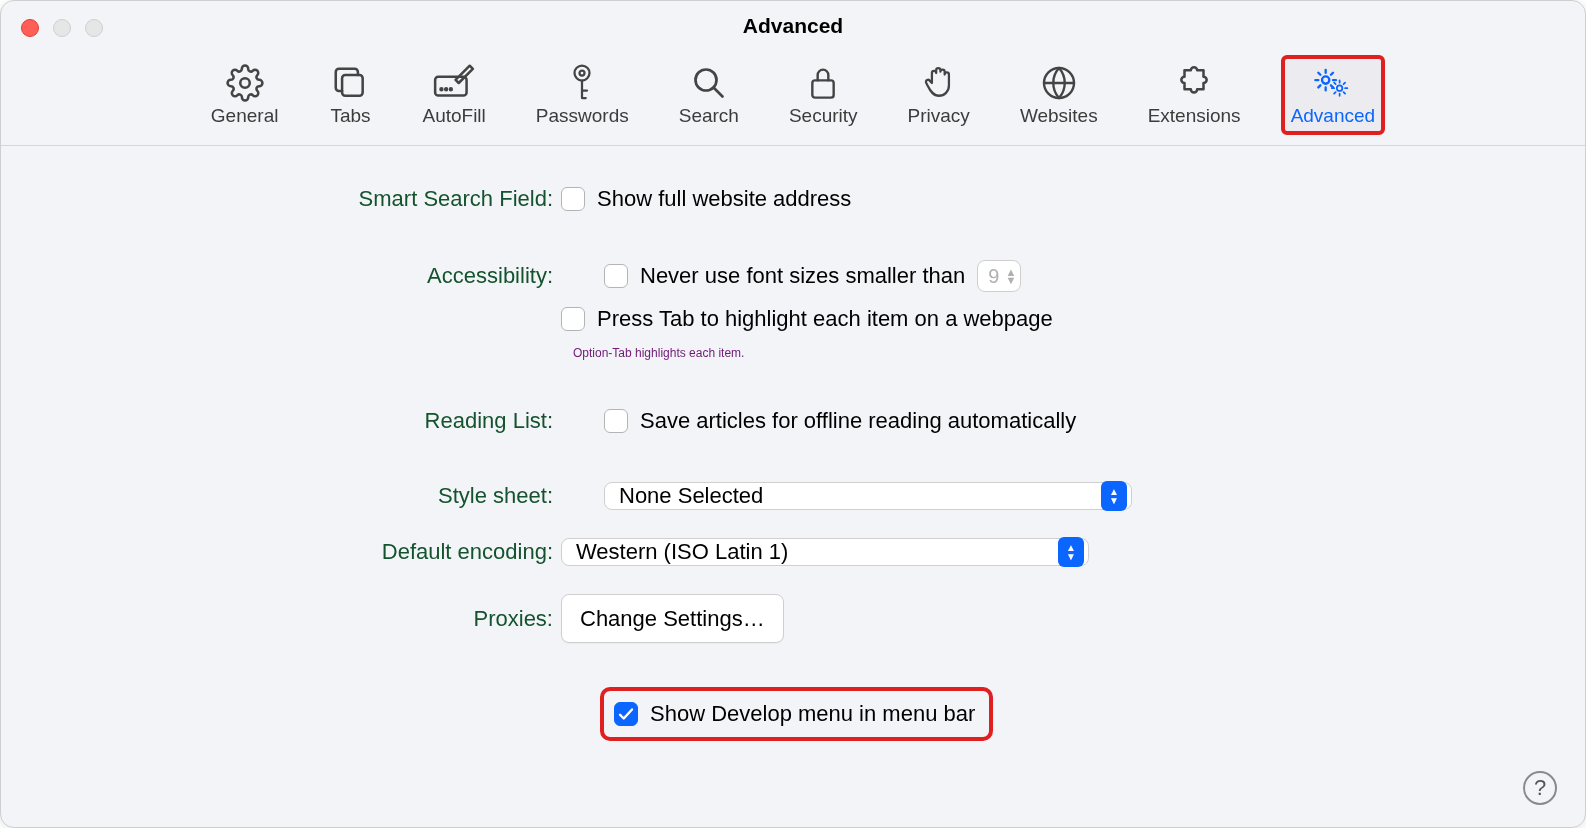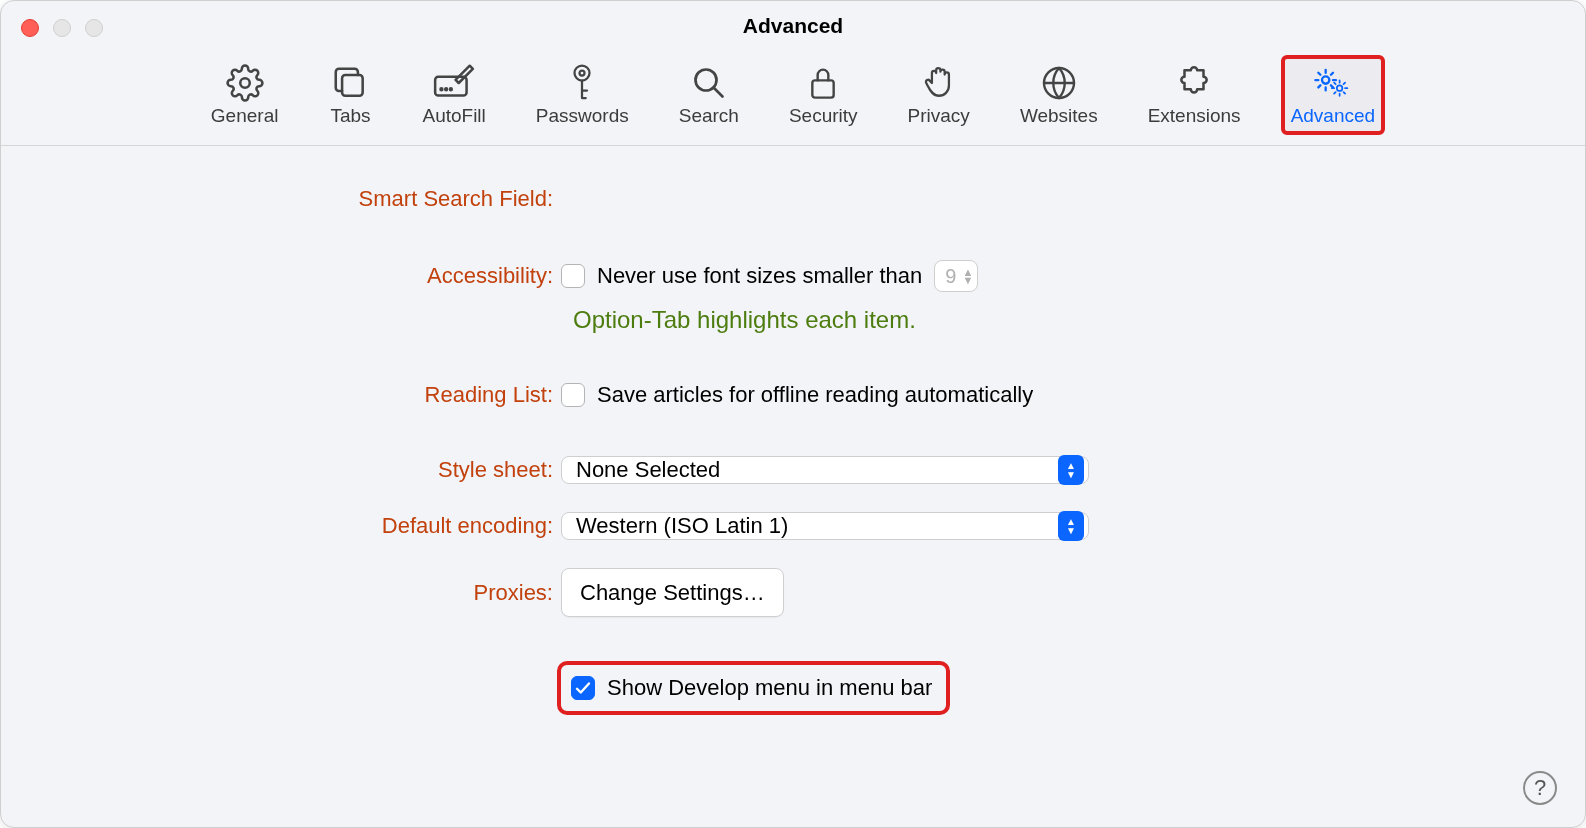--- a/index.html
+++ b/index.html
@@ -78,32 +78,32 @@
   }
   .row {
     display: flex;
     align-items: center;
     margin-bottom: 14px;
   }
   .row .label {
     width: 560px;
     text-align: right;
     font-size: 22px;
-    color: #c2410c;
+    color: #14532d;
     padding-right: 8px;
   }
   .row .controls {
     flex: 1;
     display: flex;
     align-items: center;
     gap: 12px;
     font-size: 22px;
     color: #000;
   }
-  .gap-lg { margin-top: 48px; }
+  .gap-lg { margin-top: 48px; gap: 43px; }
   .gap-md { margin-top: 28px; }
   .chk {
     width: 24px; height: 24px;
     border: 1px solid #b4b4b4;
     border-radius: 6px;
     background: #fff;
     display: inline-flex;
     align-items: center;
     justify-content: center;
     flex-shrink: 0;
@@ -123,22 +123,22 @@
     height:32px;
     padding:0 4px 0 10px;
     color:#b0b0b0;
     font-size:20px;
     gap:6px;
   }
   .stepper .arrows {
     display:flex; flex-direction:column; line-height:8px; font-size:11px; color:#b0b0b0;
   }
   .hint {
-    font-size: 24px;
-    color: #4d7c0f;
+    font-size: 12px;
+    color: #701a75;
     margin-left: 572px;
     margin-top: 2px;
     margin-bottom: 8px;
   }
   .select {
     width: 528px;
     height: 28px;
     background: #fff;
     border: 1px solid #cfcfcf;
     border-radius: 8px;
@@ -308,38 +308,53 @@
       </span>
       <span>Advanced</span>
     </div>
 
   </div>
 
   <div class="content">
 
     <div class="row">
       <div class="label">Smart Search Field:</div>
+      <div class="controls">
+        <span class="chk">
+          
+        </span>
+        <span>Show full website address</span>
+      </div>
     </div>
 
     <div class="row gap-lg">
       <div class="label">Accessibility:</div>
       <div class="controls">
         <span class="chk">
           
         </span>
         <span>Never use font sizes smaller than</span>
         <span class="stepper">
           <span>9</span>
           <span class="arrows">
             <span>▲</span>
               <span>▼</span>
           </span>
         </span>
       </div>
     </div>
+    <div class="row">
+      <div class="label"></div>
+      <div class="controls">
+        <span class="chk">
+          
+        </span>
+        <span>Press Tab to highlight each item on a webpage</span>
+      </div>
+    </div>
     <div class="hint">Option-Tab highlights each item.</div>
 
     <div class="row gap-lg">
       <div class="label">Reading List:</div>
       <div class="controls">
         <span class="chk">
           
         </span>
         <span>Save articles for offline reading automatically</span>
       </div>

